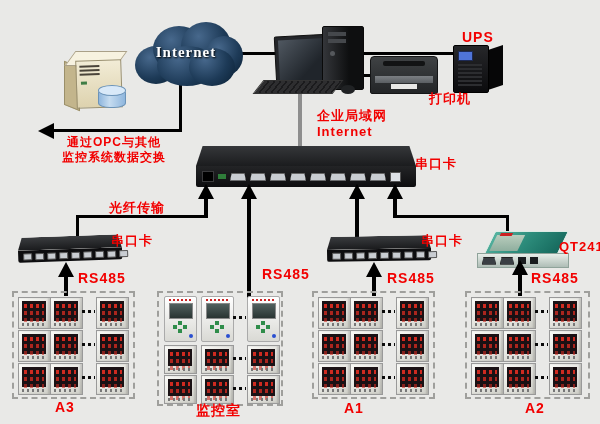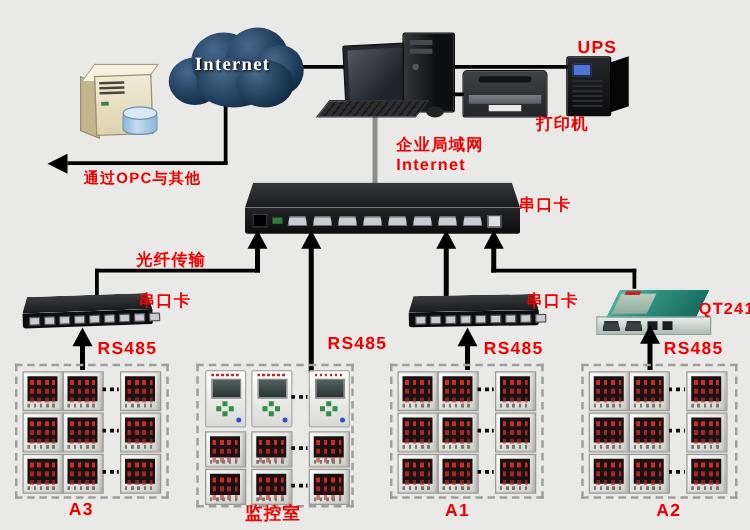--- a/index.html
+++ b/index.html
@@ -595,27 +595,28 @@
 
   <div class="rlabel" style="left:462px;top:29px;font-size:14px;">UPS</div>
   <div class="rlabel" style="left:401px;top:90px;margin-left:28px;">打印机</div>
   <div class="rlabel" style="left:317px;top:108px;line-height:16px;">
     <div>企业局域网</div>
     <div>Internet</div>
   </div>
   <div class="rlabel" style="left:415px;top:155px;">串口卡</div>
   <div class="rlabel" style="left:50px;top:135px;width:128px;text-align:center;line-height:15px;font-size:12px;">
     <div>通过OPC与其他</div>
+    <div>监控系统数据交换</div>
   </div>
   <div class="rlabel" style="left:109px;top:199px;">光纤传输</div>
   <div class="rlabel" style="left:111px;top:232px;">串口卡</div>
   <div class="rlabel" style="left:421px;top:232px;">串口卡</div>
   <div class="rlabel" style="left:559px;top:239px;">QT241</div>
   <div class="rlabel" style="left:78px;top:270px;font-size:14px;">RS485</div>
   <div class="rlabel" style="left:262px;top:266px;font-size:14px;">RS485</div>
   <div class="rlabel" style="left:387px;top:270px;font-size:14px;">RS485</div>
   <div class="rlabel" style="left:531px;top:270px;font-size:14px;">RS485</div>
   <div class="rlabel" style="left:55px;top:399px;font-size:14px;">A3</div>
   <div class="rlabel" style="left:196px;top:402px;font-size:14px;">监控室</div>
-  <div class="rlabel" style="left:356px;top:400px;font-size:14px;">A1</div>
+  <div class="rlabel" style="left:344px;top:400px;font-size:14px;">A1</div>
   <div class="rlabel" style="left:525px;top:400px;font-size:14px;">A2</div>
 
 </div>
 
 </body></html>

